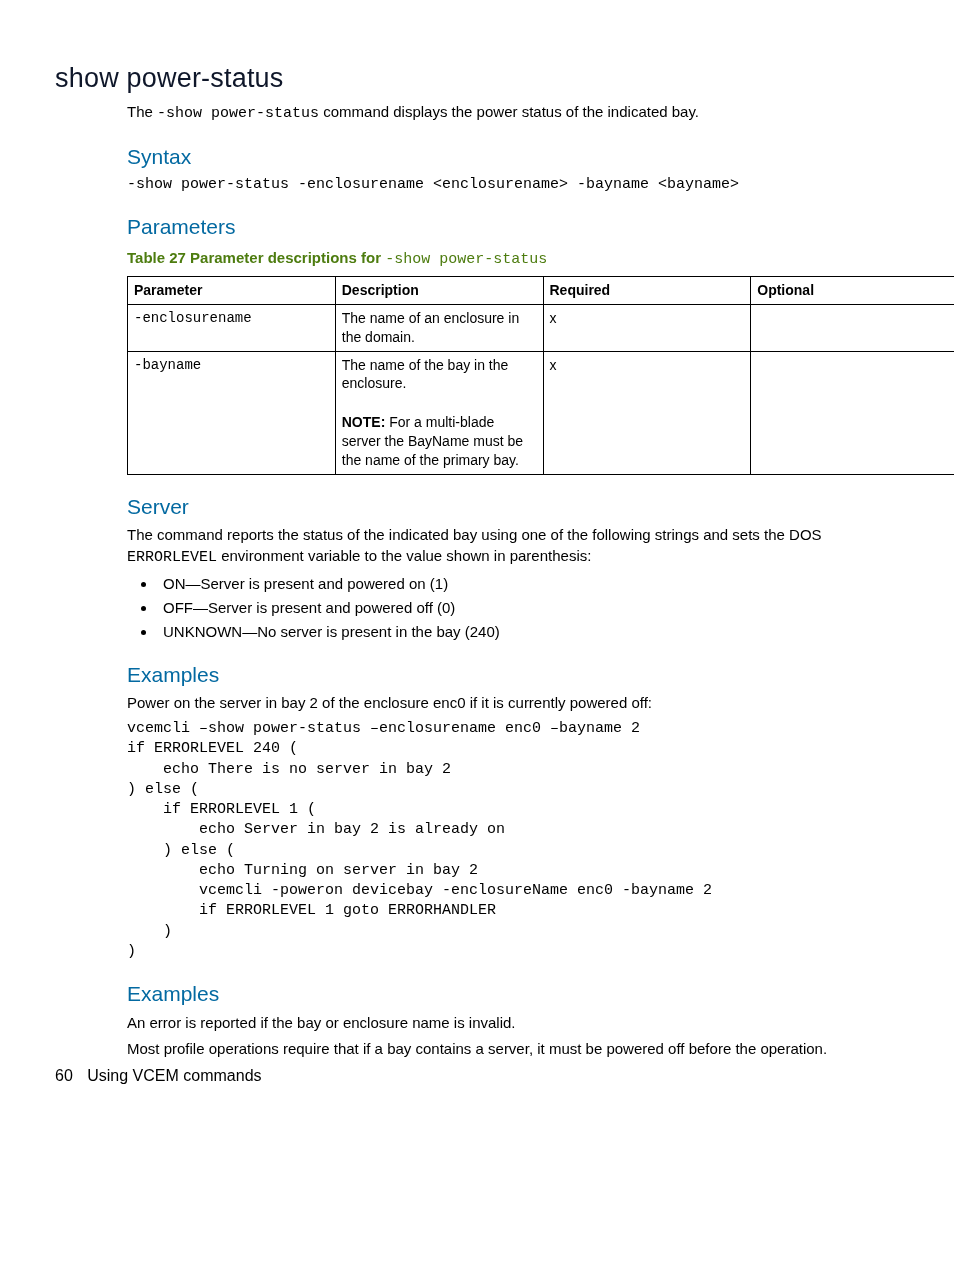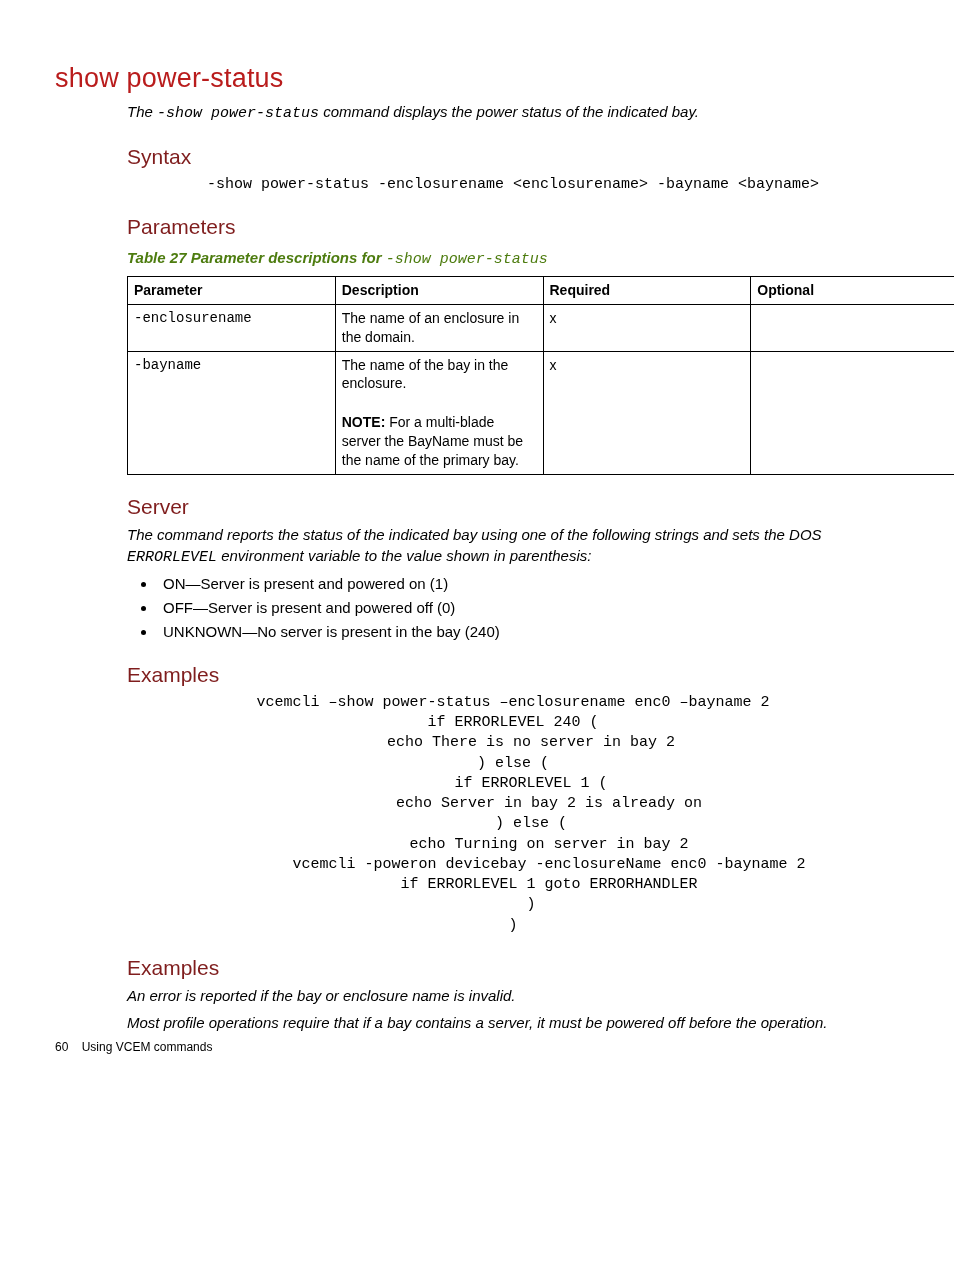--- a/index.html
+++ b/index.html
@@ -9,42 +9,41 @@
     background: #fff;
     margin: 0;
     padding: 50px 55px 30px 55px;
     width: 954px;
     box-sizing: border-box;
     line-height: 1.35;
   }
   h1 {
     font-family: Arial, Helvetica, sans-serif;
     font-weight: 300;
-    color: #b91c1c;
+    color: #0f172a;
     font-size: 27px;
     margin: 10px 0 6px 0;
     letter-spacing: 0.2px;
   }
   .indent { margin-left: 72px; }
   h2 {
     font-family: Arial, Helvetica, sans-serif;
     font-weight: 400;
-    color: #7f1d1d;
+    color: #0369a1;
     font-size: 21px;
     margin: 18px 0 4px 0;
   }
-  p { margin: 4px 0 6px 0; font-style: italic; }
+  p { margin: 4px 0 6px 0; }
   .mono { font-family: "Courier New", Courier, monospace; }
   pre.mono {
     font-family: "Courier New", Courier, monospace;
     white-space: pre;
     margin: 4px 0 6px 0;
     font-size: 15px;
     line-height: 1.35;
-    text-align: center;
   }
   .caption {
     color: #4d7c0f;
     font-weight: 700;
     font-size: 15px;
     margin: 6px 0 6px 0;
   }
   table {
     border-collapse: collapse;
     width: 832px;
@@ -60,21 +59,21 @@
   th { font-weight: 700; }
   col.c1 { width: 185px; }
   col.c2 { width: 185px; }
   col.c3 { width: 185px; }
   col.c4 { width: 185px; }
   ul { margin: 6px 0 8px 0; padding-left: 30px; }
   li { margin: 4px 0; padding-left: 6px; }
   .note-label { font-weight: 700; }
   .footer {
     position: relative;
-    font-size: 12px;
+    font-size: 16px;
   }
   .footer .pn { margin-right: 10px; }
 </style>
 </head>
 <body>
 
 <h1>show power-status</h1>
 
 <div class="indent">
   <p>
@@ -129,20 +128,21 @@
   <p>
     <span>The command reports the status of the indicated bay using one of the following strings and sets the DOS </span><span class="mono">ERRORLEVEL</span><span> environment variable to the value shown in parenthesis:</span>
   </p>
   <ul>
     <li>ON—Server is present and powered on (1)</li>
     <li>OFF—Server is present and powered off (0)</li>
     <li>UNKNOWN—No server is present in the bay (240)</li>
   </ul>
 
   <h2>Examples</h2>
+  <p>Power on the server in bay 2 of the enclosure enc0 if it is currently powered off:</p>
   <pre class="mono">vcemcli –show power-status –enclosurename enc0 –bayname 2
 if ERRORLEVEL 240 (
     echo There is no server in bay 2
 ) else (
     if ERRORLEVEL 1 (
         echo Server in bay 2 is already on
     ) else (
         echo Turning on server in bay 2
         vcemcli -poweron devicebay -enclosureName enc0 -bayname 2
         if ERRORLEVEL 1 goto ERRORHANDLER

